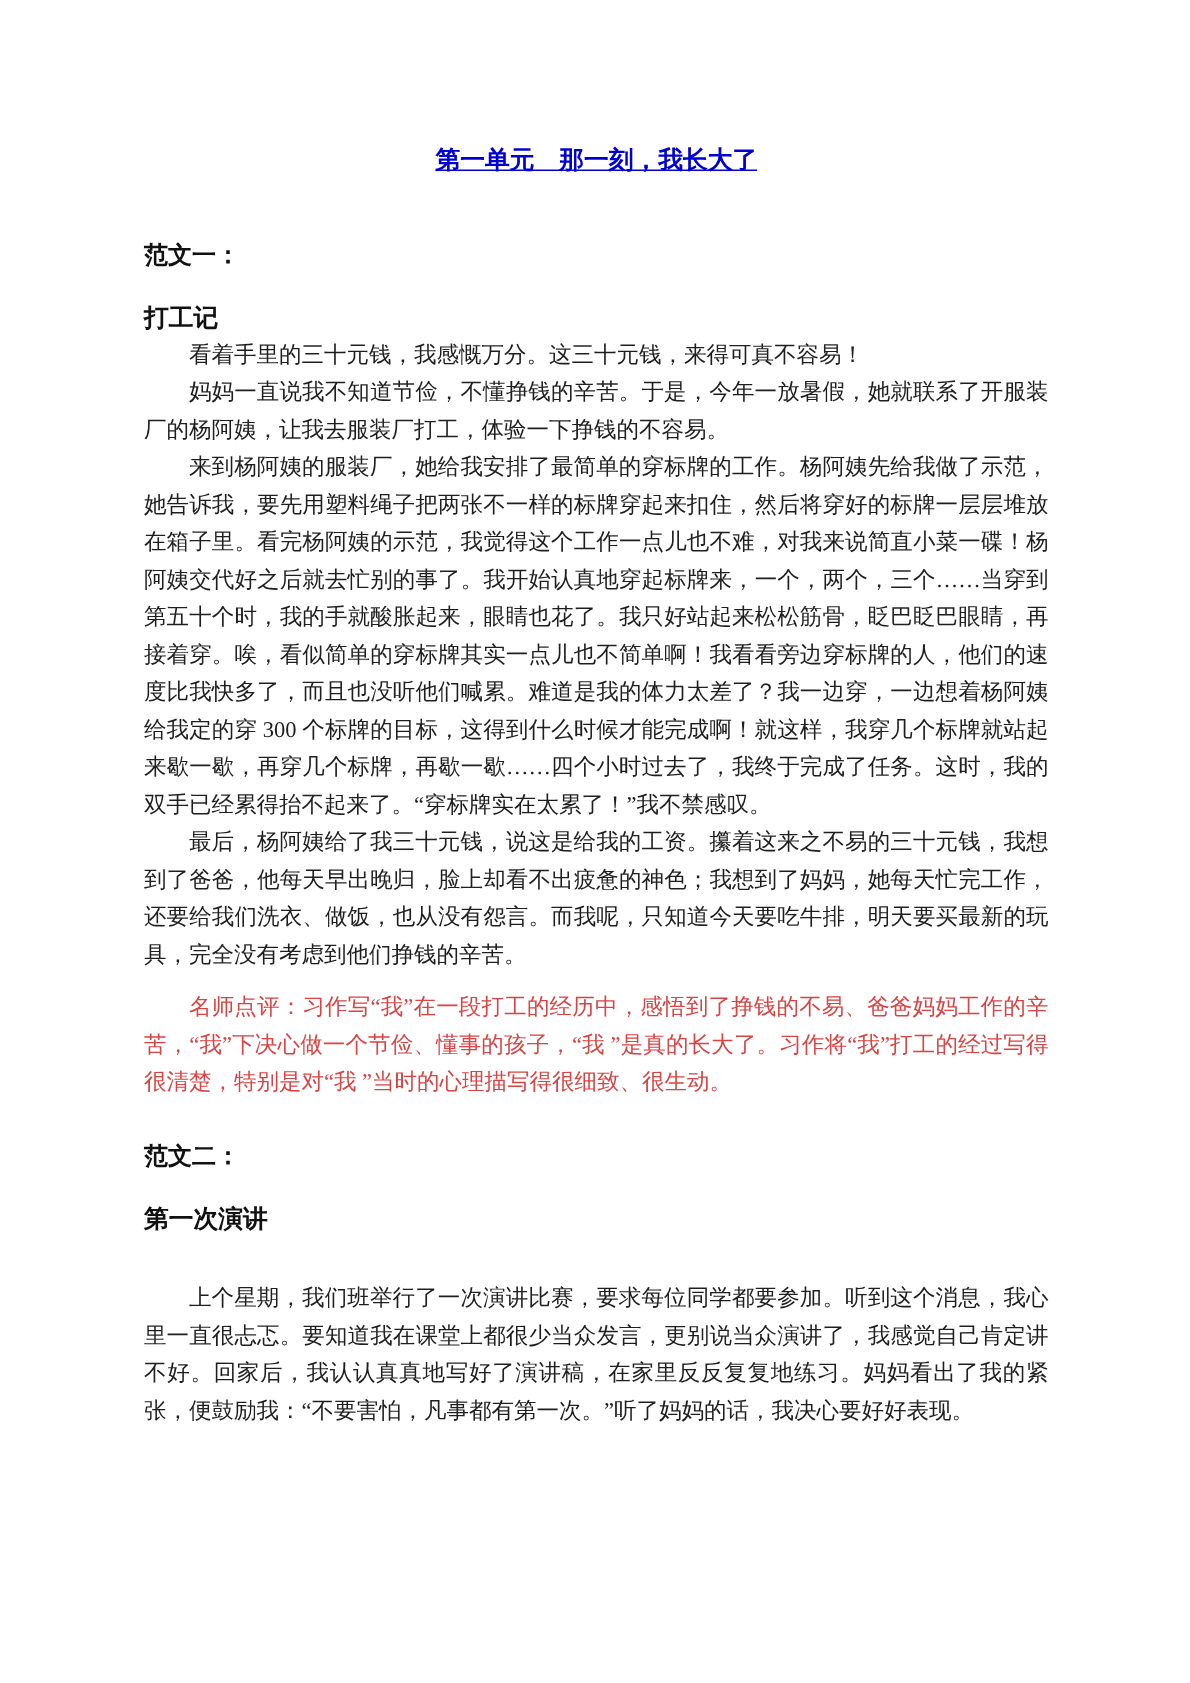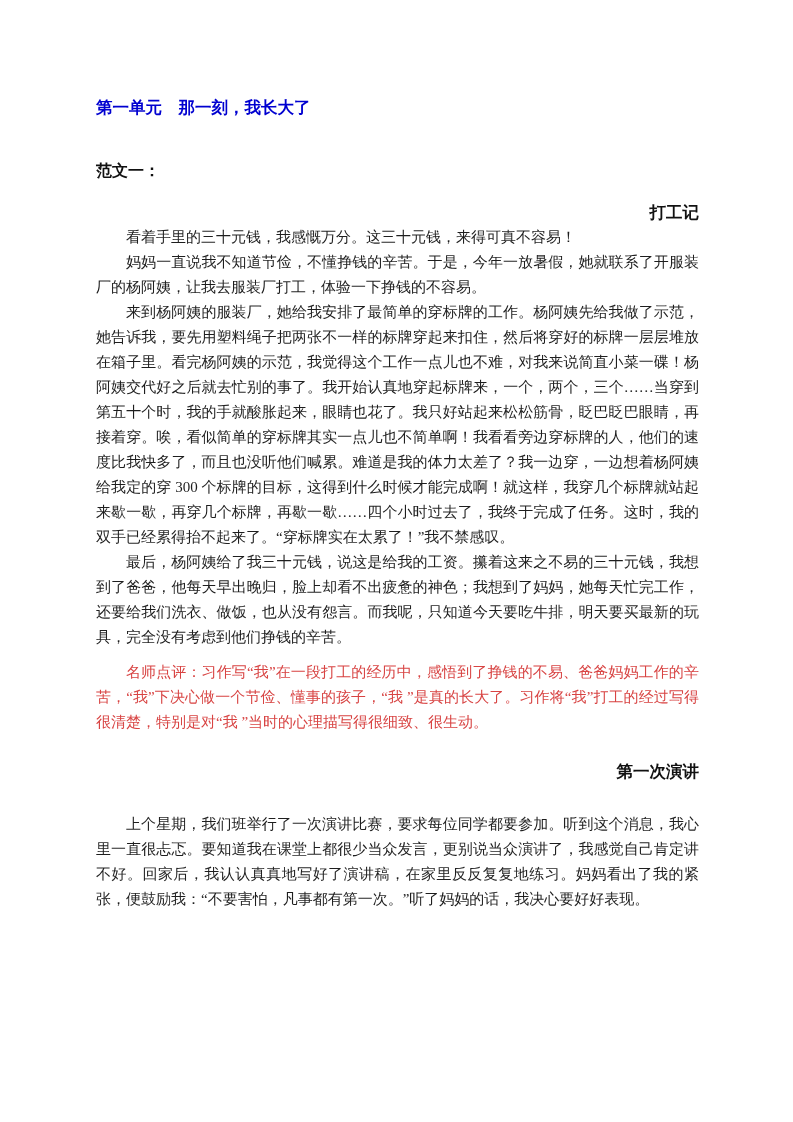--- a/index.html
+++ b/index.html
@@ -13,35 +13,36 @@
   .page {
     width: 793px; height: 1122px;
     padding: 97px 94px 40px 96px;
     background: #ffffff;
     position: relative;
   }
   .doc-title {
     font-family: "Liberation Sans", sans-serif;
     font-size: 16.5px; font-weight: bold;
     line-height: 21px;
-    text-align: left;
+    text-align: center;
     color: var(--title-color, #0000d0);
     margin-bottom: 42px;
+    text-decoration: underline;
   }
   .section-label {
     font-family: Liberation Sans, sans-serif;
     font-size: 16px; font-weight: bold;
     line-height: 21px;
     color: #111111;
   }
   .essay-title {
     font-family: "Liberation Sans", sans-serif;
     font-size: 16.5px; font-weight: bold;
     line-height: 21px;
-    text-align: right;
+    text-align: left;
     color: #111111;
     margin-top: 21px;
     margin-bottom: 2px;
   }
   .para {
     font-size: 15px;
     line-height: 25px;
     text-align: justify;
     text-indent: 2em;
     color: #1e1e1e;
@@ -64,17 +65,18 @@
     <div class="section-label">范文一：</div>
     <h2 class="essay-title">打工记</h2>
     <p class="para">看着手里的三十元钱，我感慨万分。这三十元钱，来得可真不容易！</p>
     <p class="para">妈妈一直说我不知道节俭，不懂挣钱的辛苦。于是，今年一放暑假，她就联系了开服装厂的杨阿姨，让我去服装厂打工，体验一下挣钱的不容易。</p>
     <p class="para">来到杨阿姨的服装厂，她给我安排了最简单的穿标牌的工作。杨阿姨先给我做了示范，她告诉我，要先用塑料绳子把两张不一样的标牌穿起来扣住，然后将穿好的标牌一层层堆放在箱子里。看完杨阿姨的示范，我觉得这个工作一点儿也不难，对我来说简直小菜一碟！杨阿姨交代好之后就去忙别的事了。我开始认真地穿起标牌来，一个，两个，三个……当穿到第五十个时，我的手就酸胀起来，眼睛也花了。我只好站起来松松筋骨，眨巴眨巴眼睛，再接着穿。唉，看似简单的穿标牌其实一点儿也不简单啊！我看看旁边穿标牌的人，他们的速度比我快多了，而且也没听他们喊累。难道是我的体力太差了？我一边穿，一边想着杨阿姨给我定的穿 300 个标牌的目标，这得到什么时候才能完成啊！就这样，我穿几个标牌就站起来歇一歇，再穿几个标牌，再歇一歇……四个小时过去了，我终于完成了任务。这时，我的双手已经累得抬不起来了。“穿标牌实在太累了！”我不禁感叹。</p>
     <p class="para">最后，杨阿姨给了我三十元钱，说这是给我的工资。攥着这来之不易的三十元钱，我想到了爸爸，他每天早出晚归，脸上却看不出疲惫的神色；我想到了妈妈，她每天忙完工作，还要给我们洗衣、做饭，也从没有怨言。而我呢，只知道今天要吃牛排，明天要买最新的玩具，完全没有考虑到他们挣钱的辛苦。</p>
     <p class="para comment">名师点评：习作写“我”在一段打工的经历中，感悟到了挣钱的不易、爸爸妈妈工作的辛苦，“我”下决心做一个节俭、懂事的孩子，“我 ”是真的长大了。习作将“我”打工的经过写得很清楚，特别是对“我 ”当时的心理描写得很细致、很生动。</p>
   </section>
 
   <section class="section-2">
+    <div class="section-label">范文二：</div>
     <h2 class="essay-title">第一次演讲</h2>
     <p class="para gap-top">上个星期，我们班举行了一次演讲比赛，要求每位同学都要参加。听到这个消息，我心里一直很忐忑。要知道我在课堂上都很少当众发言，更别说当众演讲了，我感觉自己肯定讲不好。回家后，我认认真真地写好了演讲稿，在家里反反复复地练习。妈妈看出了我的紧张，便鼓励我：“不要害怕，凡事都有第一次。”听了妈妈的话，我决心要好好表现。</p>
   </section>
 
 </div>
 
 </body></html>

